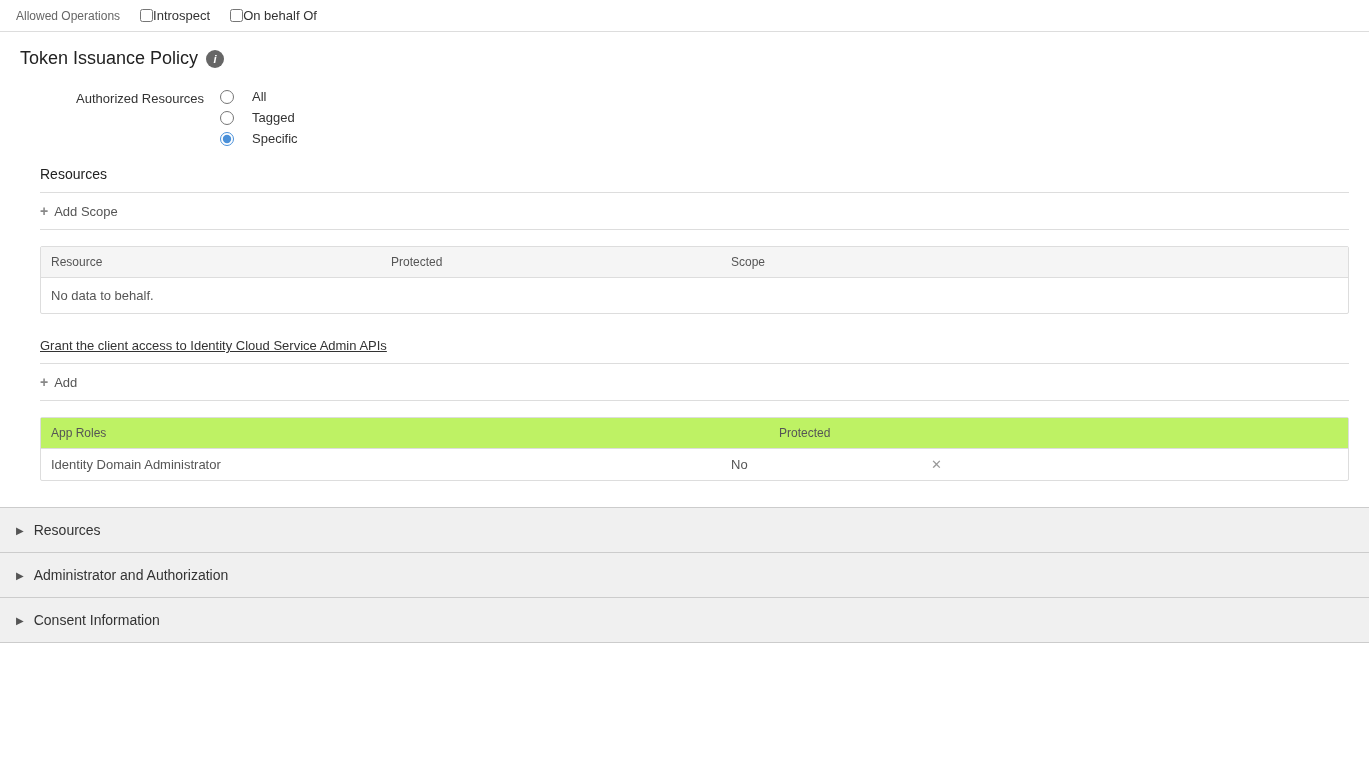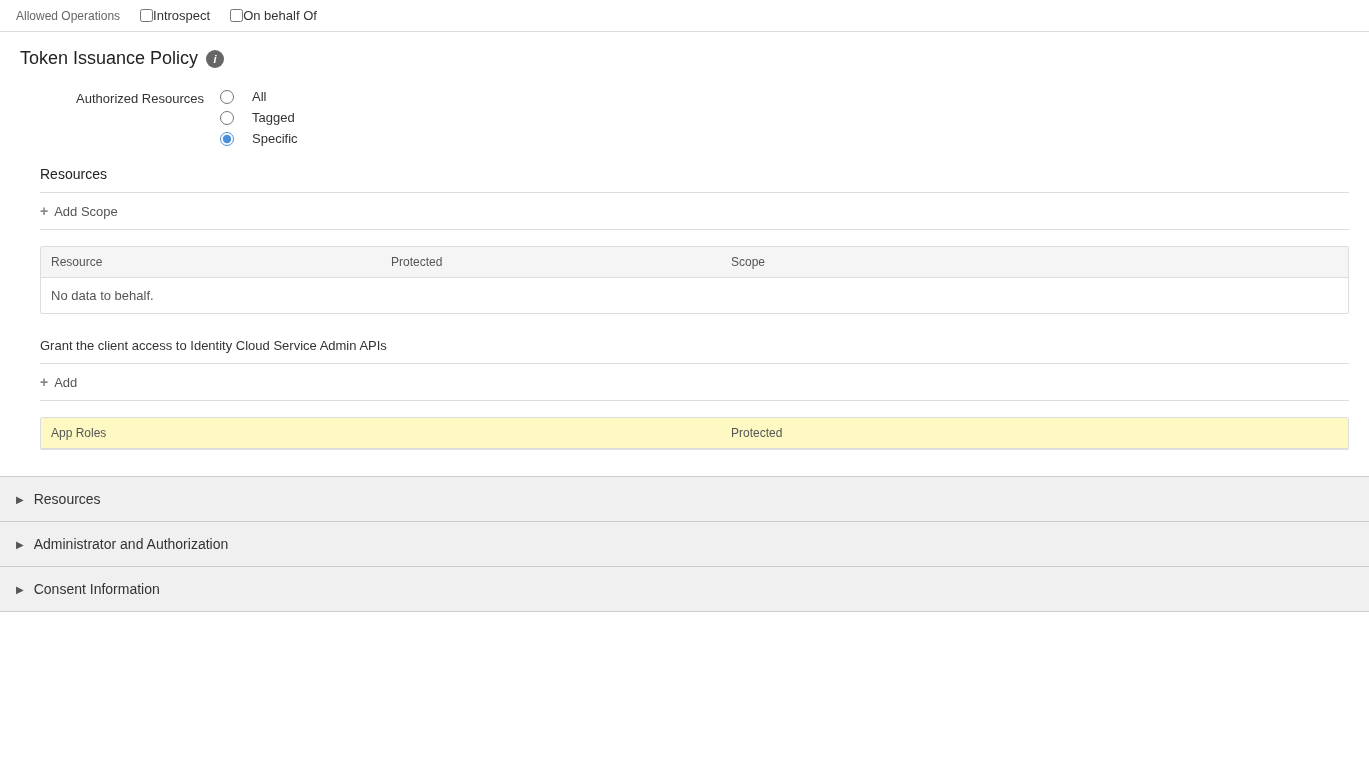--- a/index.html
+++ b/index.html
@@ -165,20 +165,21 @@
     }
 
     .grant-section {
       margin-top: 24px;
     }
 
     .grant-title {
       font-size: 13px;
       color: #333;
       margin-bottom: 10px;
+      text-decoration: underline;
     }
 
     .add-row {
       display: flex;
       align-items: center;
       gap: 6px;
       padding: 10px 0;
       color: #555;
       font-size: 13px;
       cursor: pointer;
@@ -189,22 +190,23 @@
     .admin-table-container {
       margin-top: 16px;
       border: 1px solid #ddd;
       border-radius: 2px;
     }
 
     .admin-table-header {
       display: grid;
       grid-template-columns: 680px 200px 1fr;
       padding: 8px 10px;
-      background: #fef9c3;
-      border-bottom: 1px solid #ddd;
+      background: #bef264;
+      border-bottom: 1px solid #ddd;
+      gap: 48px;
     }
 
     .admin-table-row {
       display: grid;
       grid-template-columns: 680px 200px 1fr;
       padding: 8px 10px;
       border-bottom: 1px solid #ddd;
       align-items: center;
     }
 
@@ -308,20 +310,27 @@
         <span class="add-icon">+</span>
         <span>Add</span>
       </div>
 
       <div class="admin-table-container">
         <div class="admin-table-header">
           <div class="table-header-cell">App Roles</div>
           <div class="table-header-cell">Protected</div>
           <div class="table-header-cell"></div>
         </div>
+        <div class="admin-table-row">
+          <div class="table-cell">Identity Domain Administrator</div>
+          <div class="table-cell">No</div>
+          <div class="table-cell">
+            <button class="remove-btn">✕</button>
+          </div>
+        </div>
       </div>
     </div>
   </div>
 </div>
 
 <div class="collapsible-sections">
   <div class="collapsible-item">
     <span class="chevron-icon">▶</span>
     <span>Resources</span>
   </div>

